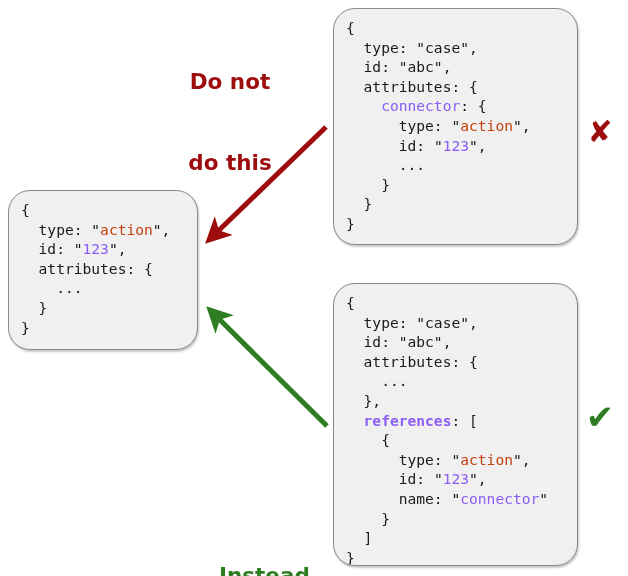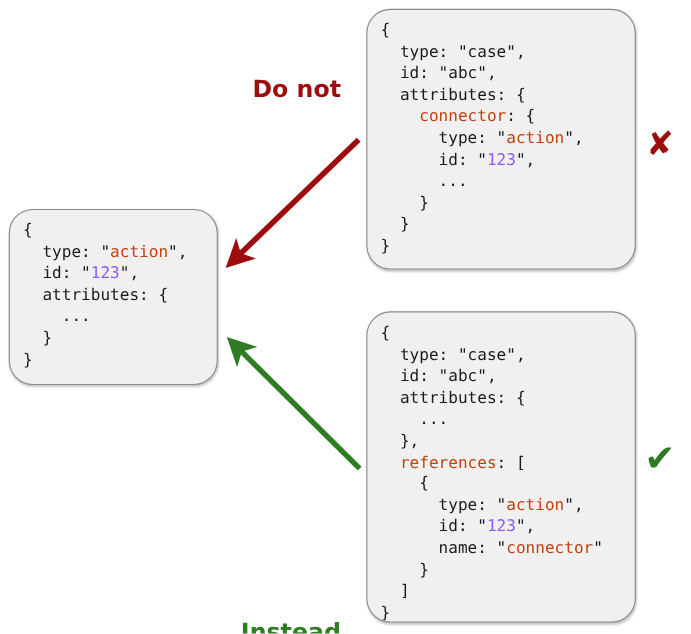--- a/index.html
+++ b/index.html
@@ -39,35 +39,35 @@
 
   #box-left   { left: 8px;   top: 190px; width: 190px; height: 160px; }
   #box-bad    { left: 333px; top: 8px;   width: 245px; height: 237px; }
   #box-good   { left: 333px; top: 283px; width: 245px; height: 283px; }
 
   .code-line { display: block; min-height: 19.6px; }
 
   
   .tk-str   { color: #c2410c; }   
   .tk-num   { color: #8b5cf6; }   
-  .tk-key   { color: #c2410c; }   
-  .tk-bold  { font-weight: normal; color: #c2410c; }
+  .tk-key   { color: #8b5cf6; }   
+  .tk-bold  { font-weight: bold; color: #8b5cf6; }
   .tk-plain { color: #1a1a1a; }
 
   
   .annot-label {
     position: absolute;
     font-family: "DejaVu Sans", sans-serif;
     font-weight: bold;
     font-size: 21.5px;
     line-height: 27px;
     text-align: right;
     white-space: pre;
   }
-  #label-bad  { left: 150px; top: 14px;  width: 160px; color: #9e0d0d; }
+  #label-bad  { left: 150px; top: 14px;  width: 160px; color: #9e0d0d; text-align: center; }
   #label-good { left: 150px; top: 508px; width: 168px; color: #2e7d22; }
 
   
   .verdict {
     position: absolute;
     font-family: "DejaVu Sans", sans-serif;
     font-weight: bold;
     text-align: center;
   }
   #mark-x     { left: 583px; top: 114px; width: 34px; font-size: 30px; color: #9e0d0d; }
@@ -93,20 +93,21 @@
       <marker id="head-good" markerWidth="5.2" markerHeight="5.2" refX="3.0" refY="2.6" orient="auto" markerUnits="strokeWidth">
         <path d="M0,0 L5.2,2.6 L0,5.2 L1.35,2.6 Z" fill="#2e7d22"></path>
       </marker>
     </defs>
     <line x1="326" y1="127" x2="213" y2="236" stroke="#9e0d0d" stroke-width="5" marker-end="url(#head-bad)"></line>
     <line x1="327" y1="426" x2="214" y2="314" stroke="#2e7d22" stroke-width="5" marker-end="url(#head-good)"></line>
   </svg>
 
   <div class="annot-label" id="label-bad">
     <div>Do not</div>
+    <div>do this</div>
   </div>
 
   <div class="annot-label" id="label-good">
     <div>Instead,</div>
     
   </div>
 
   <div class="verdict" id="mark-x">✘</div>
   <div class="verdict" id="mark-check">✔</div>
 

